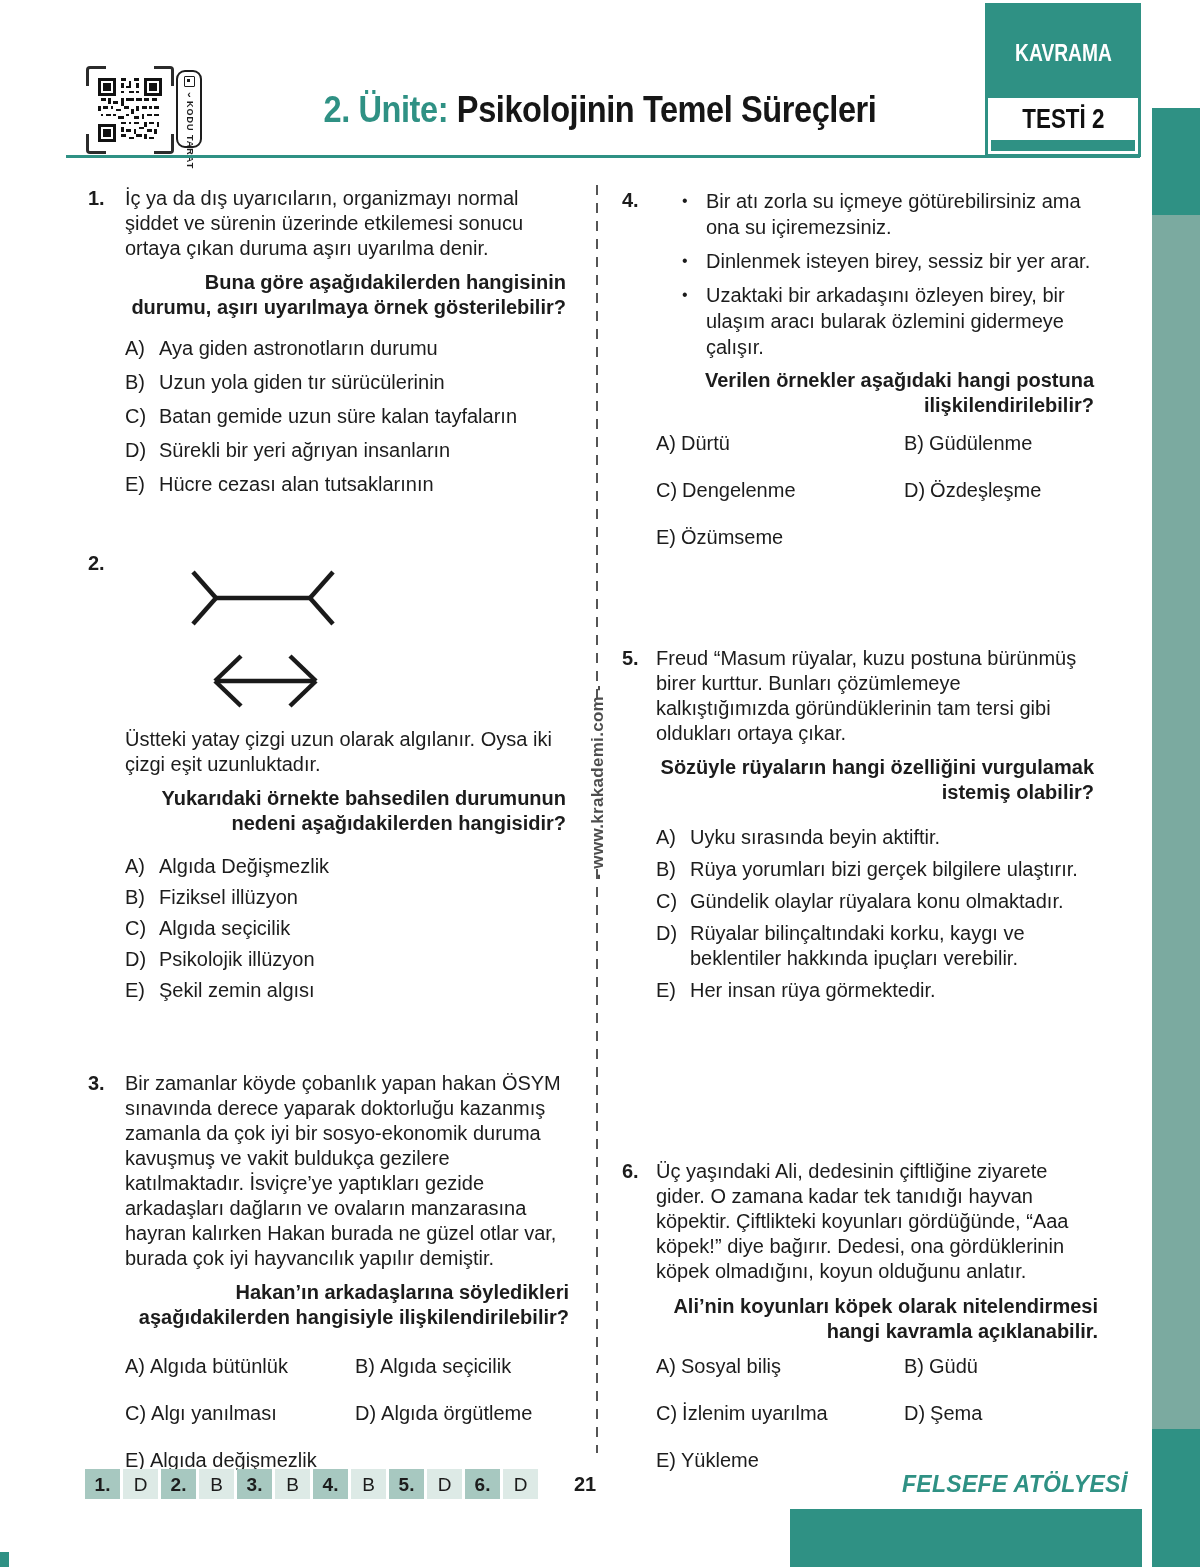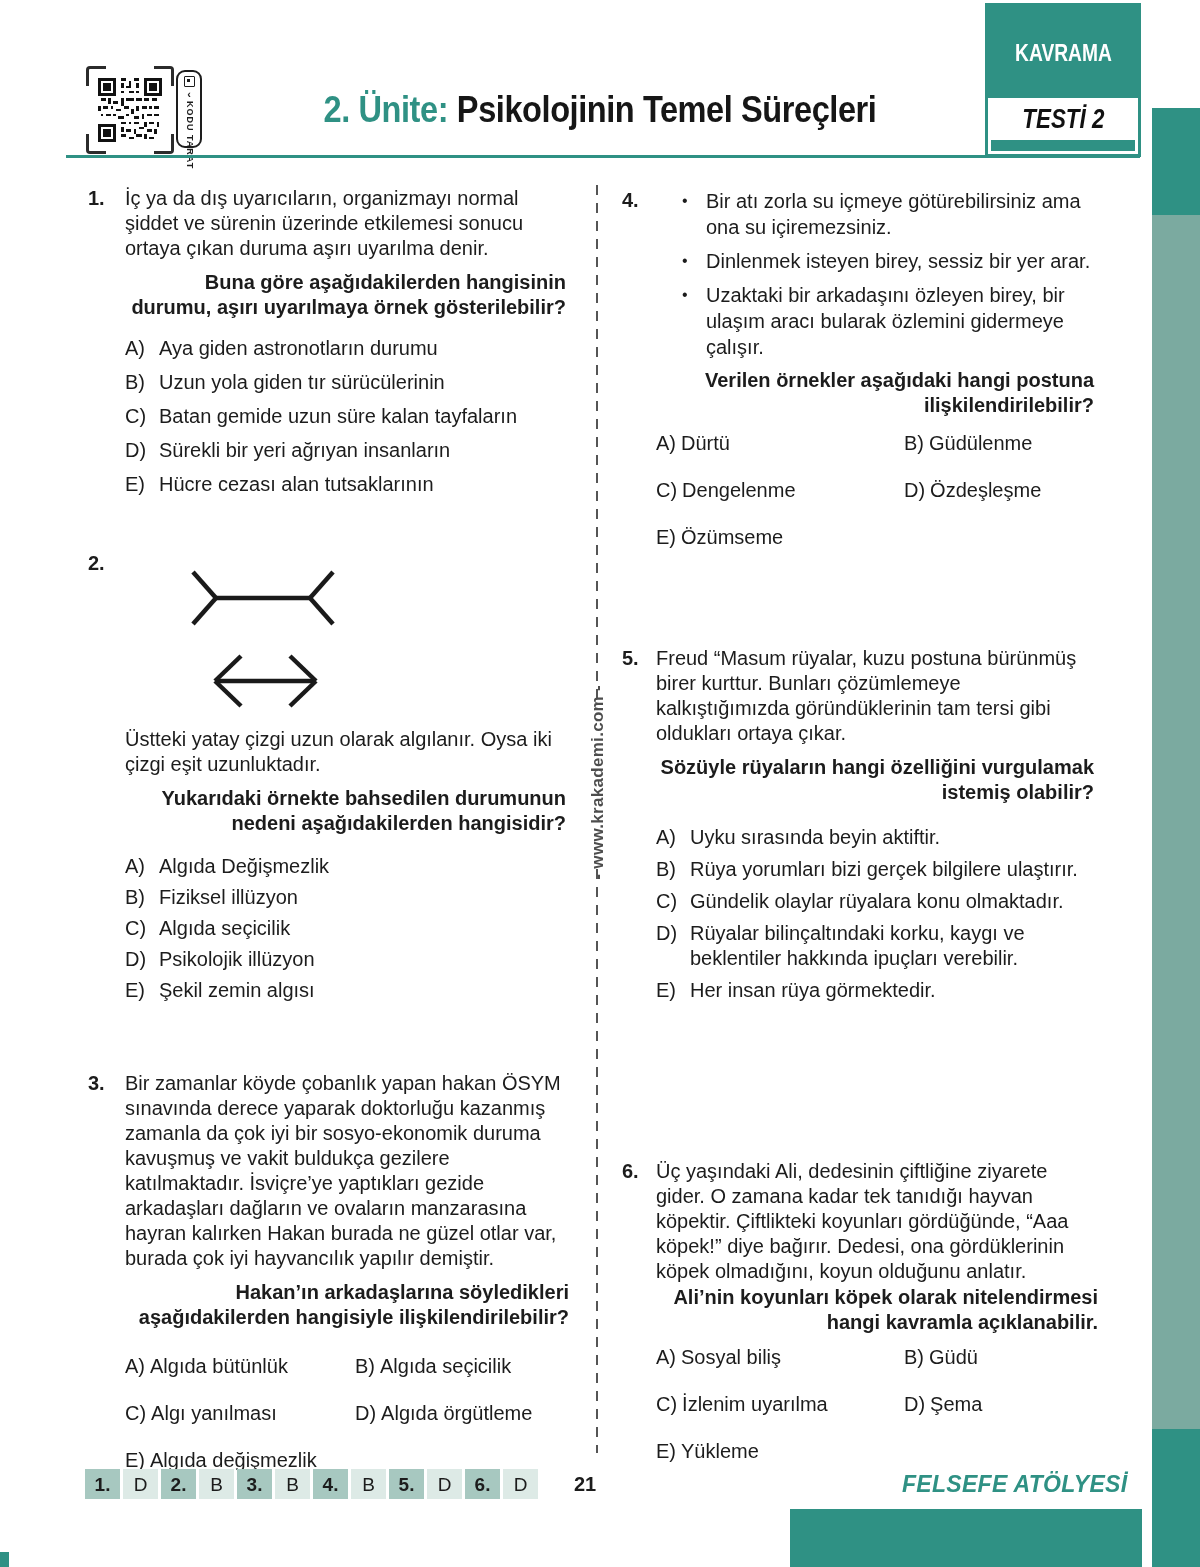--- a/index.html
+++ b/index.html
@@ -35,21 +35,21 @@
   .title .pfx{margin-right:10px;}
   .hrule{position:absolute;left:66px;top:155px;width:1074px;height:3px;}
   .badge{
     position:absolute;left:985px;top:3px;width:156px;height:154px;box-sizing:border-box;
     border:3px solid #2F9184;background:#fff;display:flex;flex-direction:column;
   }
   .badge-top{height:92px;display:flex;align-items:center;justify-content:center;
     color:#fff;font-size:24px;font-weight:700;letter-spacing:0;}
   .badge-top span,.badge-mid span{display:inline-block;transform:scaleX(0.8);white-space:nowrap;}
   .badge-mid{height:40px;display:flex;align-items:center;justify-content:center;
-    color:#111;font-size:28px;font-weight:700;font-style:italic;}
+    color:#111;font-size:28px;font-weight:700;}
   .badge-strip{height:11px;margin:2px 3px 3px;}
   
   .rstrip{position:absolute;left:1152px;top:0;width:48px;height:1567px;}
   .rstrip .seg{position:absolute;left:0;width:48px;}
   
   .divider{
     position:absolute;left:596px;top:185px;width:2px;height:1268px;
     background:repeating-linear-gradient(180deg,#555 0 10px,transparent 10px 18px);
   }
   .watermark{
@@ -77,21 +77,21 @@
   .bullets .dot{flex:none;width:24px;margin-left:26px;font-size:16px;}
   .q1{left:88px;top:186px;width:478px;}
   .q2{left:88px;top:551px;width:478px;}
   .q2 .opts{margin-top:18px;}  .q2 .opt{margin-bottom:6px;}
   .q3{left:88px;top:1071px;width:481px;}
   .q4{left:622px;top:188px;width:472px;}
   .q4 .stem{margin-top:6px;}
   .q5{left:622px;top:646px;width:472px;}
   .q5 .opts{margin-top:20px;} .q5 .opt{margin-bottom:7px;}
   .q6{left:622px;top:1159px;width:476px;}
-  .q6 .stem{margin-top:1px;} .q6 .opts2{margin-top:10px;}
+  .q6 .stem{margin-top:10px;} .q6 .opts2{margin-top:10px;}
   .fig{display:block;margin:10px 0 14px 95px;}
   
   .akey{position:absolute;left:85px;top:1469px;display:flex;gap:3px;}
   .akey .cell{width:35px;height:30px;display:flex;align-items:center;justify-content:center;font-size:19px;}
   .akey .num{font-weight:700;}
   .pageno{position:absolute;left:574px;top:1472px;font-weight:700;font-size:20px;}
   .brand{position:absolute;left:902px;top:1472px;font-weight:700;font-size:23px;letter-spacing:0.3px;}
   .bottom-bar{position:absolute;left:790px;top:1509px;width:352px;height:58px;}
   .corner-speck{position:absolute;left:0;top:1552px;width:9px;height:15px;}
 </style>

